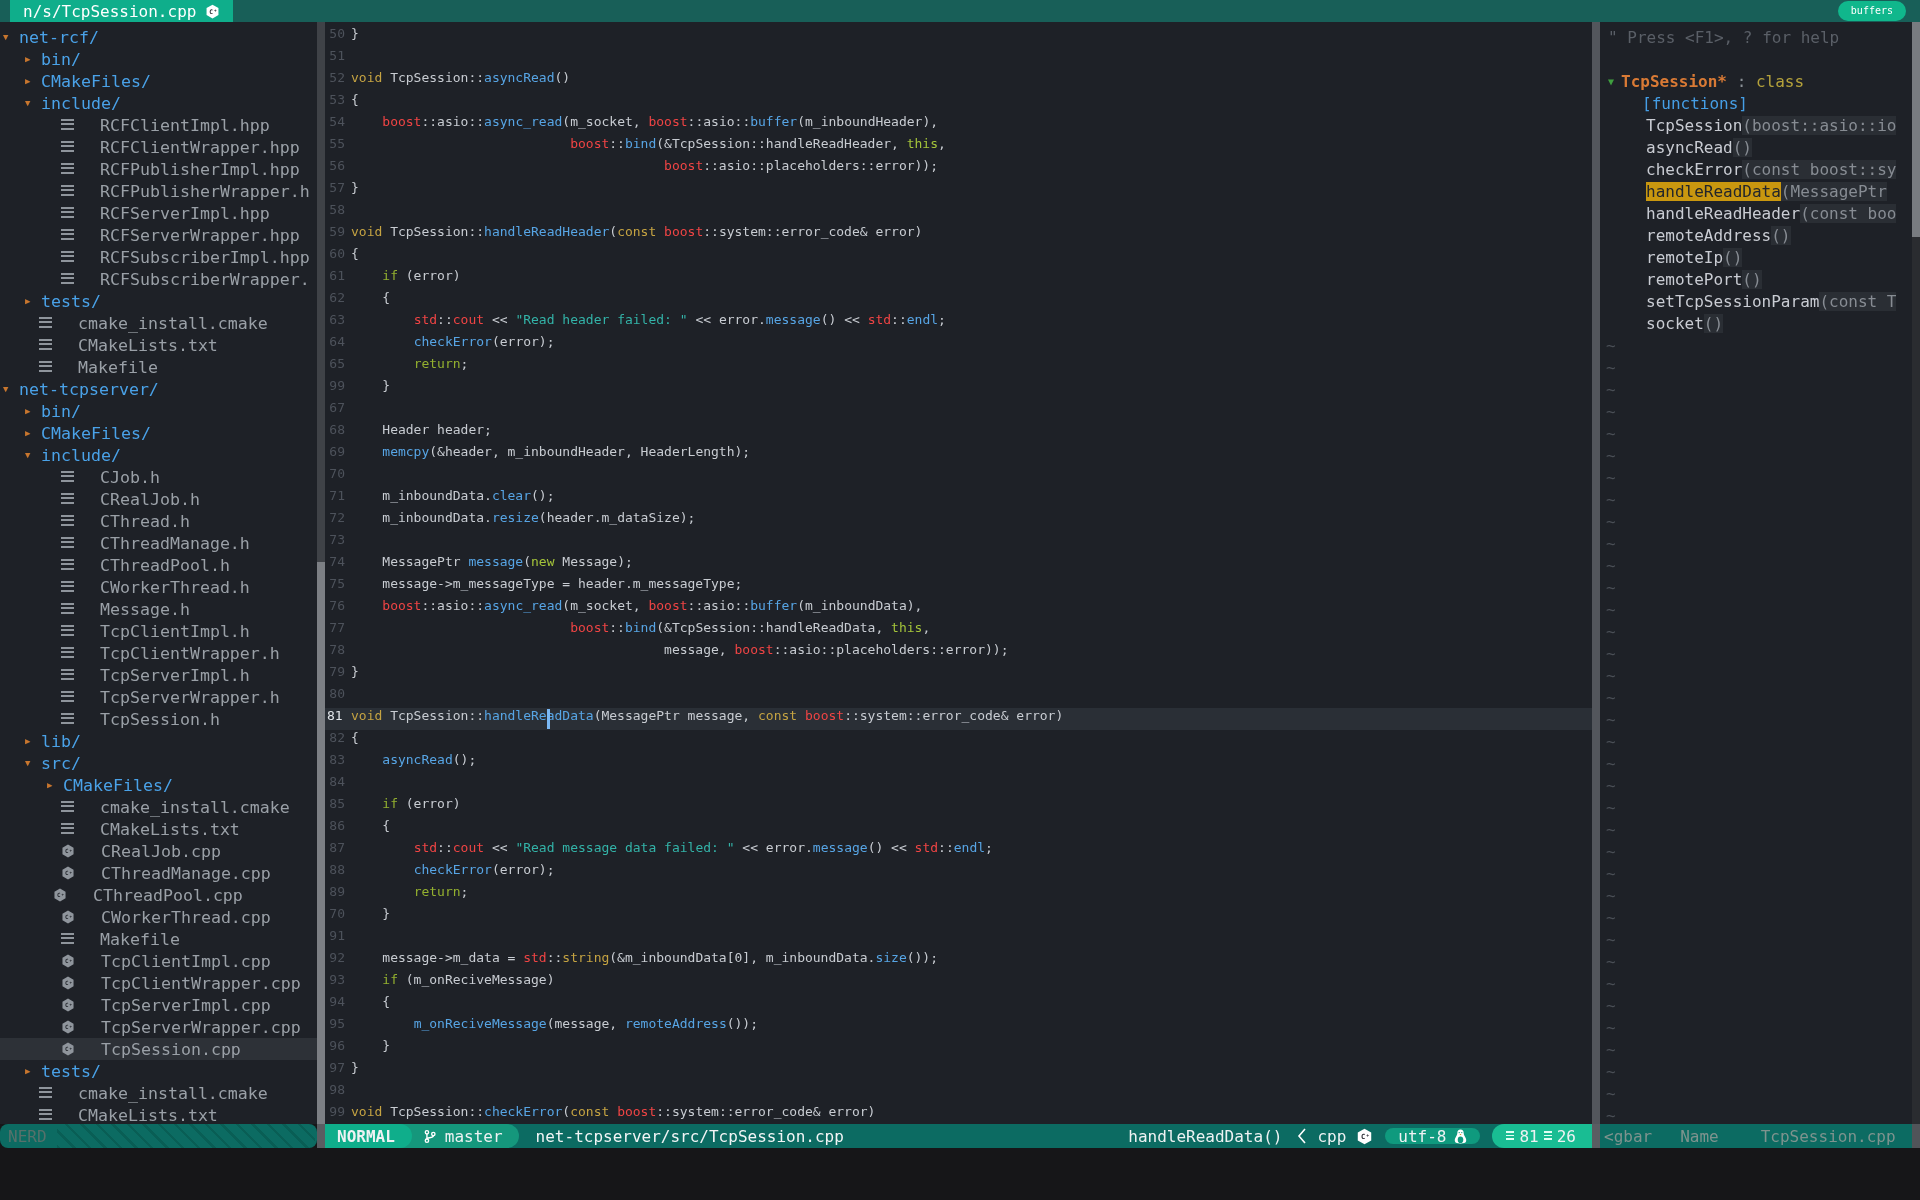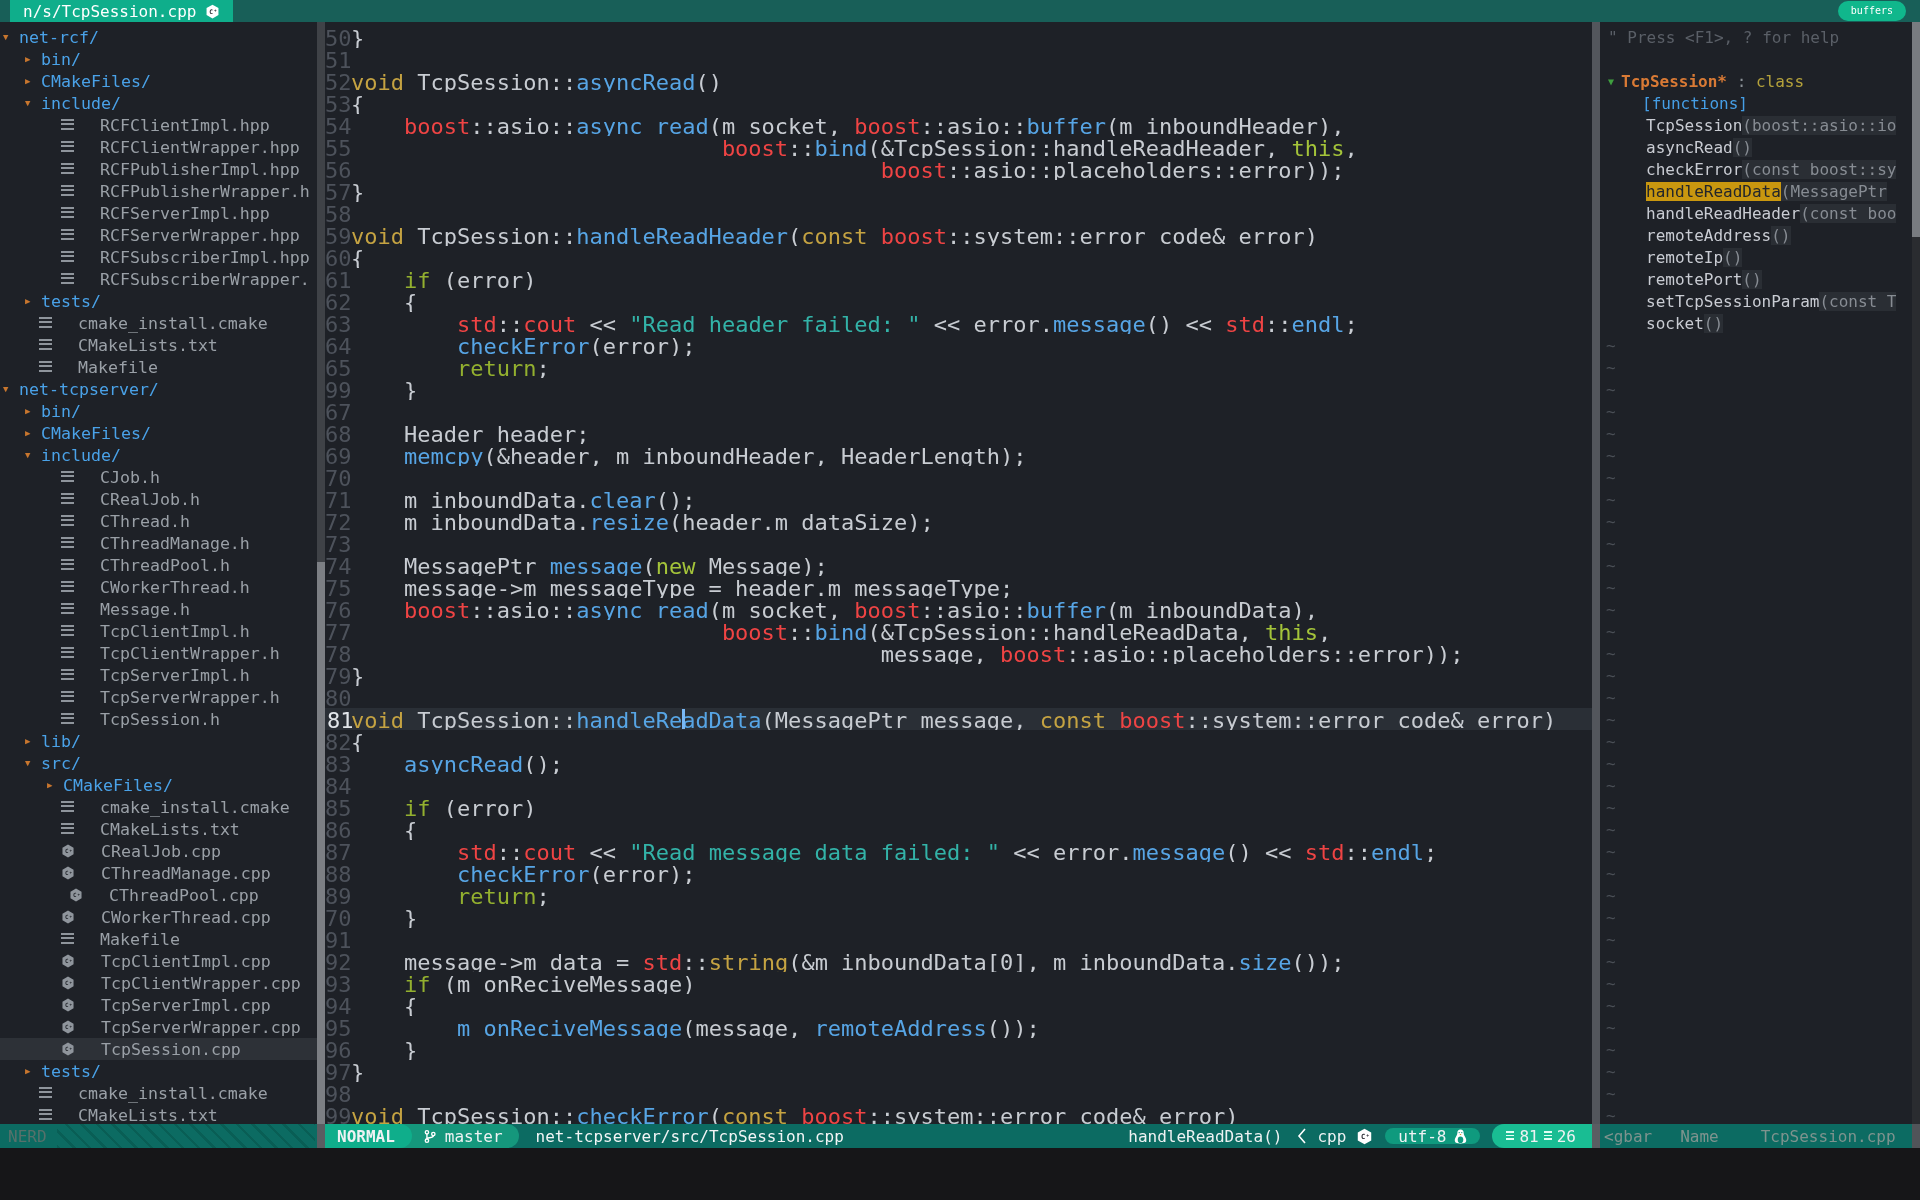--- a/index.html
+++ b/index.html
@@ -26,21 +26,21 @@
   .fname { color:#9aa0a7; }
   .ficon { width:14px; height:14px; flex:none; margin-right:26px; }
   .txtic { width:13px; height:13px; margin-top:1px;
            background:repeating-linear-gradient(to bottom,#8f959c 0 2px,transparent 2px 4.4px); }
   .cppic svg { width:14px; height:14px; color:#8f959c; display:block; }
 
   .vsep { width:8px; flex:none; background:#3f4247; position:relative; }
   .vsep .thumb { position:absolute; left:0; width:100%; top:49%; bottom:0; background:#7c7f84; }
   .vsep2 { width:8px; flex:none; background:#53565c; }
 
-  .editor { flex:1; background:#1e2127; padding-top:4px; overflow:hidden; font-size:22px; min-width:0; }
+  .editor { flex:1; background:#1e2127; padding-top:4px; overflow:hidden; font-size:13px; min-width:0; }
   .cline { height:22px; display:flex; white-space:pre; }
   .cline.cur { background:#2a2f36; }
   .gut { flex:none; width:26px; color:#4d525b; text-align:right; padding-right:6px; }
   .cur .gut { text-align:left; padding-left:2px; padding-right:0; color:#e2e6ea; }
   .code { flex:1; position:relative; overflow:hidden; color:#c8ccd2; }
   .cursor { position:absolute; top:1px; width:3px; height:20px; background:#7ab8f5; }
   .tk-t { color:#c8ccd2; }  .tk-k { color:#c5a342; }  .tk-f { color:#93b02f; }
   .tk-e { color:#a4c43a; }  .tk-b { color:#57a5e5; }  .tk-n { color:#ef4444; }
   .tk-s { color:#33b3a8; }
 
@@ -55,21 +55,21 @@
   .tag-name { color:#c9ccd3; }
   .tag-hl { background:#c9970f; color:#23262b; }
   .tag-sig { color:#878c93; background:#2a2e34; }
   .tilde { color:#4a4f56; }
 
   .scrollcol { width:8px; flex:none; background:#2a2c30; position:relative; }
   .scrollthumb { position:absolute; top:0; height:215px; width:100%; background:#787b80; }
 
   
   .statusbar { flex:0 0 24px; display:flex; font-size:16px; color:#eef2f3; }
-  .st-nerd { width:317px; flex:none; background:#0c6b62; display:flex; align-items:center; overflow:hidden; }
+  .st-nerd { width:317px; flex:none; background:#0c6b62; display:flex; align-items:center; overflow:hidden;border-radius:8px; }
   .st-nerd .lbl { color:#57716b; padding:0 10px 0 8px; }
   .st-stripes { flex:1; align-self:stretch; margin-right:2px;
       background:repeating-linear-gradient(45deg,#095e55 0 2.5px,transparent 2.5px 11px); }
   .st-sep { width:8px; flex:none; background:#5a5d62; }
   .st-vim { flex:1; background:#0c6b62; display:flex; align-items:center; min-width:0; }
   .seg-mode { background:#0fae8b; font-weight:bold; padding:0 17px 0 12px;
       border-radius:0 12px 12px 0; position:relative; z-index:3; align-self:stretch;
       display:flex; align-items:center; }
   .seg-branch { background:#15977c; margin-left:-13px; padding:0 16px 0 24px;
       border-radius:0 12px 12px 0; position:relative; z-index:2; align-self:stretch;
@@ -155,21 +155,21 @@
         <div class="trow" style="padding-left: 61px;"><span class="ficon cppic"><svg viewBox="0 0 24 24">
               <path d="M12 1l9.5 5.5v11L12 23l-9.5-5.5v-11z" fill="currentColor"></path>
               <text x="10" y="16" font-size="10" text-anchor="middle" fill="#1e2127" font-family="DejaVu Sans Mono, monospace" font-weight="bold">C</text>
               <text x="16.6" y="13.4" font-size="7" text-anchor="middle" fill="#1e2127" font-family="DejaVu Sans Mono, monospace" font-weight="bold">+</text>
             </svg></span><span class="fname">CRealJob.cpp</span></div>
         <div class="trow" style="padding-left: 61px;"><span class="ficon cppic"><svg viewBox="0 0 24 24">
               <path d="M12 1l9.5 5.5v11L12 23l-9.5-5.5v-11z" fill="currentColor"></path>
               <text x="10" y="16" font-size="10" text-anchor="middle" fill="#1e2127" font-family="DejaVu Sans Mono, monospace" font-weight="bold">C</text>
               <text x="16.6" y="13.4" font-size="7" text-anchor="middle" fill="#1e2127" font-family="DejaVu Sans Mono, monospace" font-weight="bold">+</text>
             </svg></span><span class="fname">CThreadManage.cpp</span></div>
-        <div class="trow" style="padding-left: 69px; align-items: center;"><span class="ficon cppic"><svg viewBox="0 0 24 24">
+        <div class="trow" style="padding-left: 53px; align-items: center;"><span class="ficon cppic"><svg viewBox="0 0 24 24">
               <path d="M12 1l9.5 5.5v11L12 23l-9.5-5.5v-11z" fill="currentColor"></path>
               <text x="10" y="16" font-size="10" text-anchor="middle" fill="#1e2127" font-family="DejaVu Sans Mono, monospace" font-weight="bold">C</text>
               <text x="16.6" y="13.4" font-size="7" text-anchor="middle" fill="#1e2127" font-family="DejaVu Sans Mono, monospace" font-weight="bold">+</text>
             </svg></span><span class="fname">CThreadPool.cpp</span></div>
         <div class="trow" style="padding-left: 61px;"><span class="ficon cppic"><svg viewBox="0 0 24 24">
               <path d="M12 1l9.5 5.5v11L12 23l-9.5-5.5v-11z" fill="currentColor"></path>
               <text x="10" y="16" font-size="10" text-anchor="middle" fill="#1e2127" font-family="DejaVu Sans Mono, monospace" font-weight="bold">C</text>
               <text x="16.6" y="13.4" font-size="7" text-anchor="middle" fill="#1e2127" font-family="DejaVu Sans Mono, monospace" font-weight="bold">+</text>
             </svg></span><span class="fname">CWorkerThread.cpp</span></div>
         <div class="trow" style="padding-left: 61px;"><span class="ficon txtic"></span><span class="fname">Makefile</span></div>

